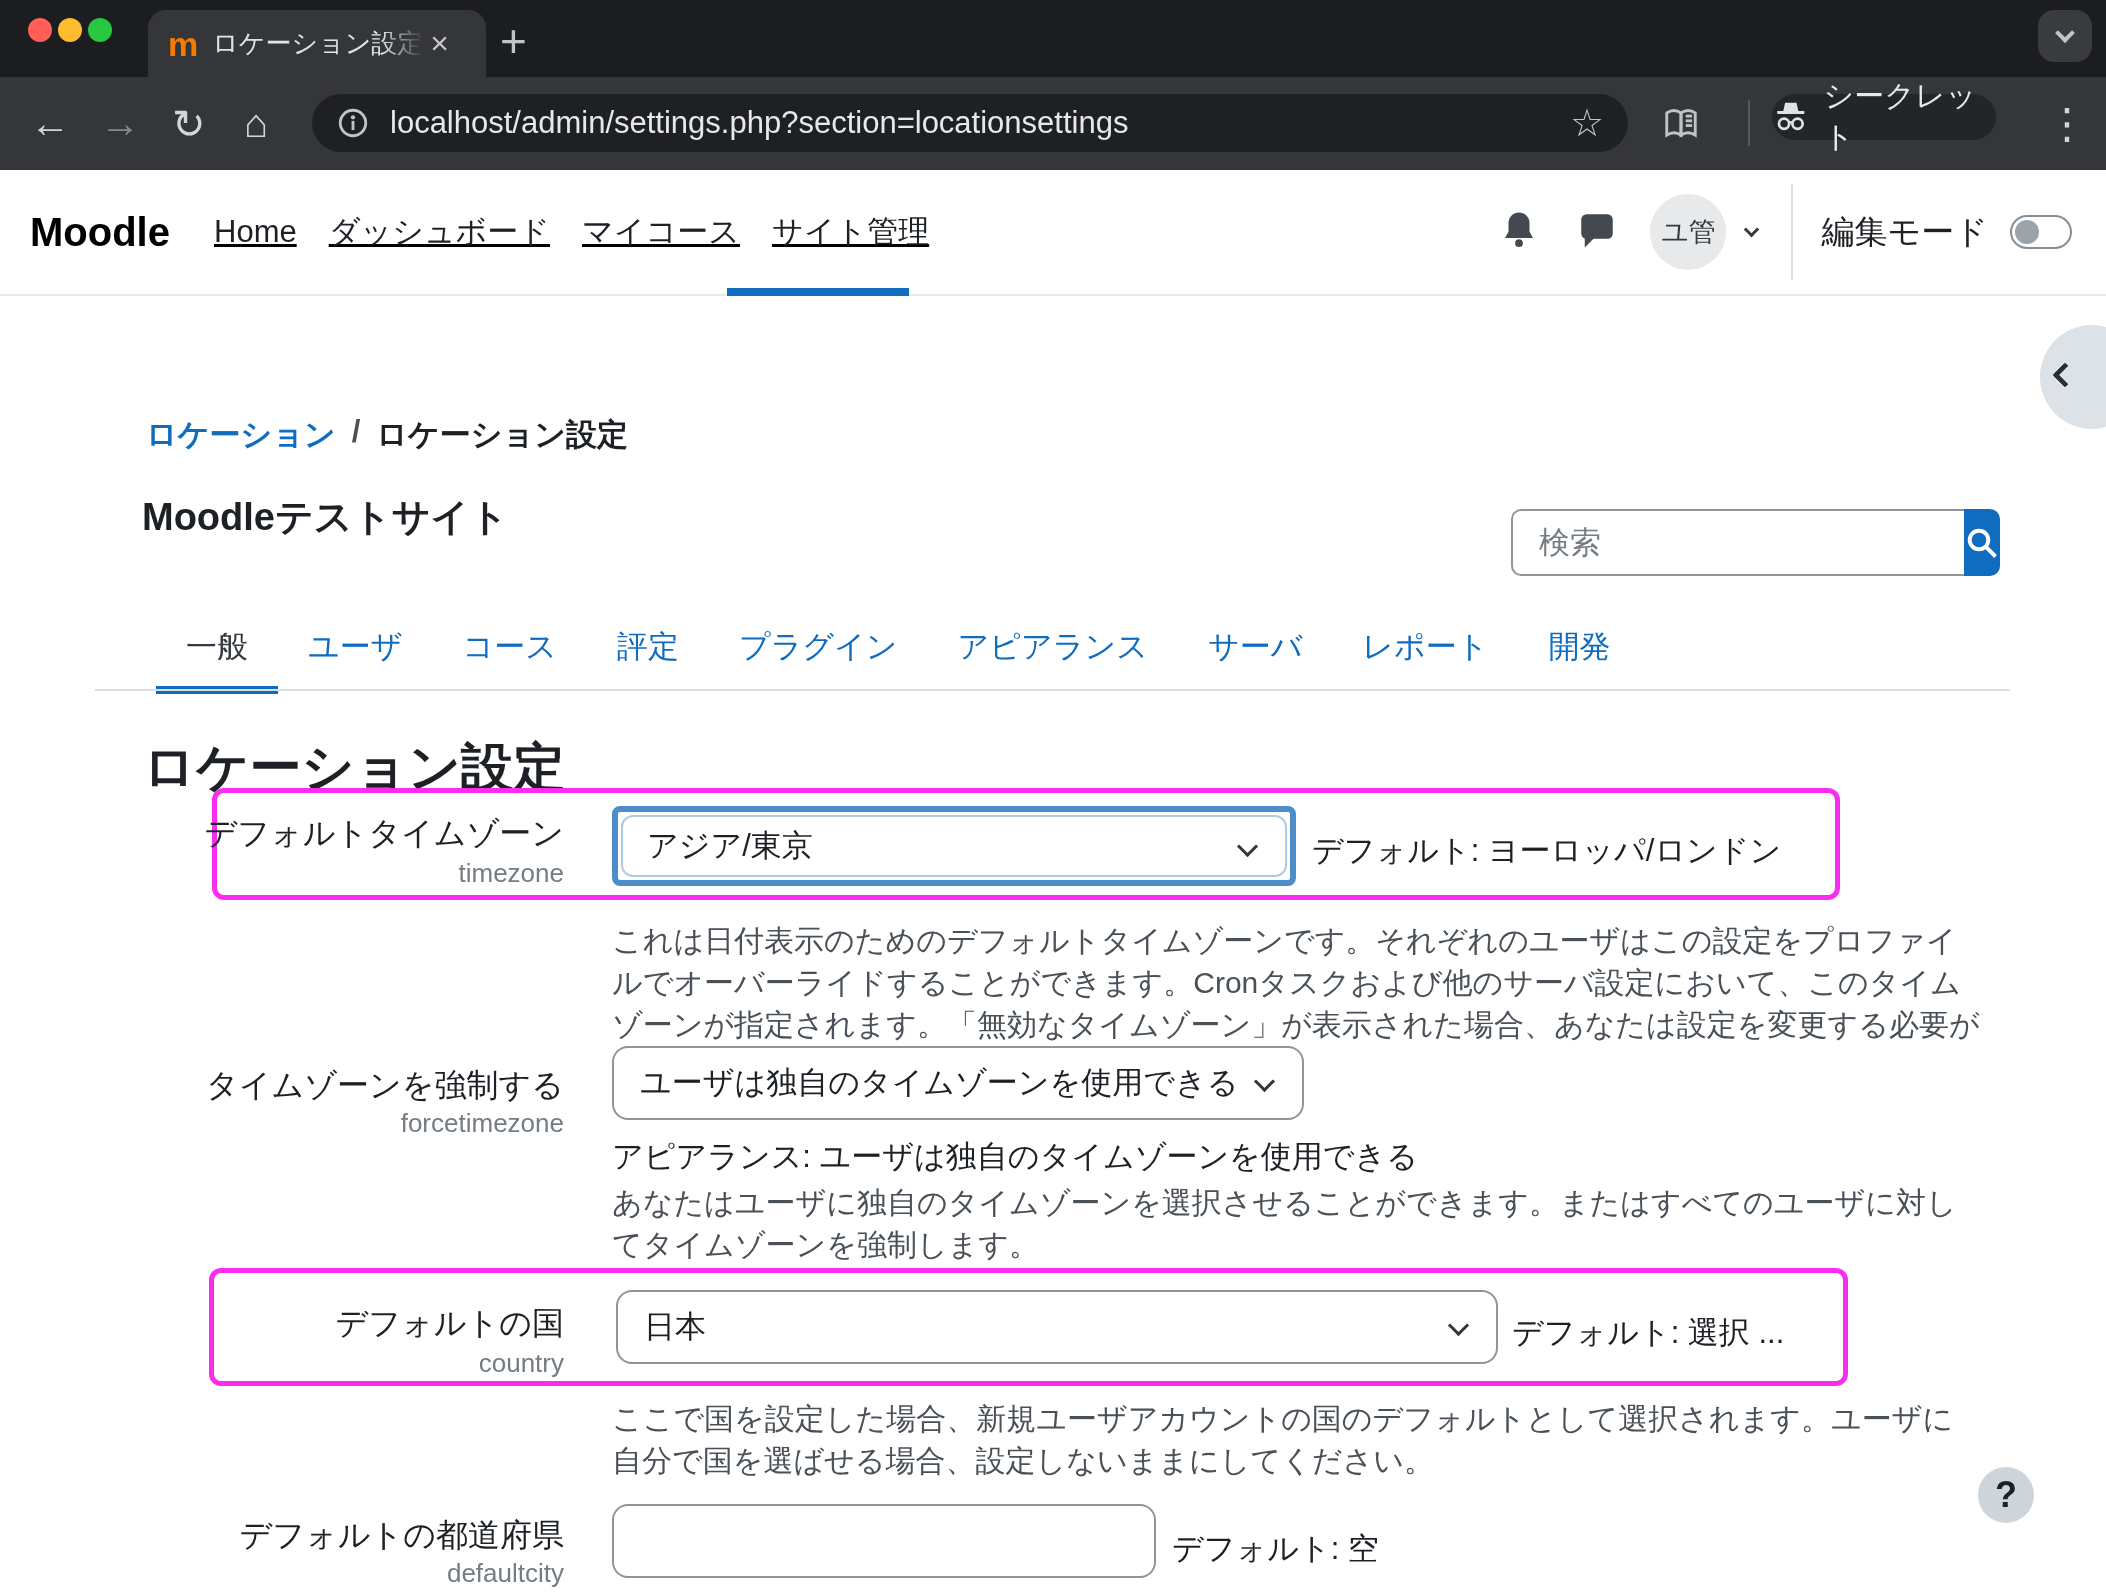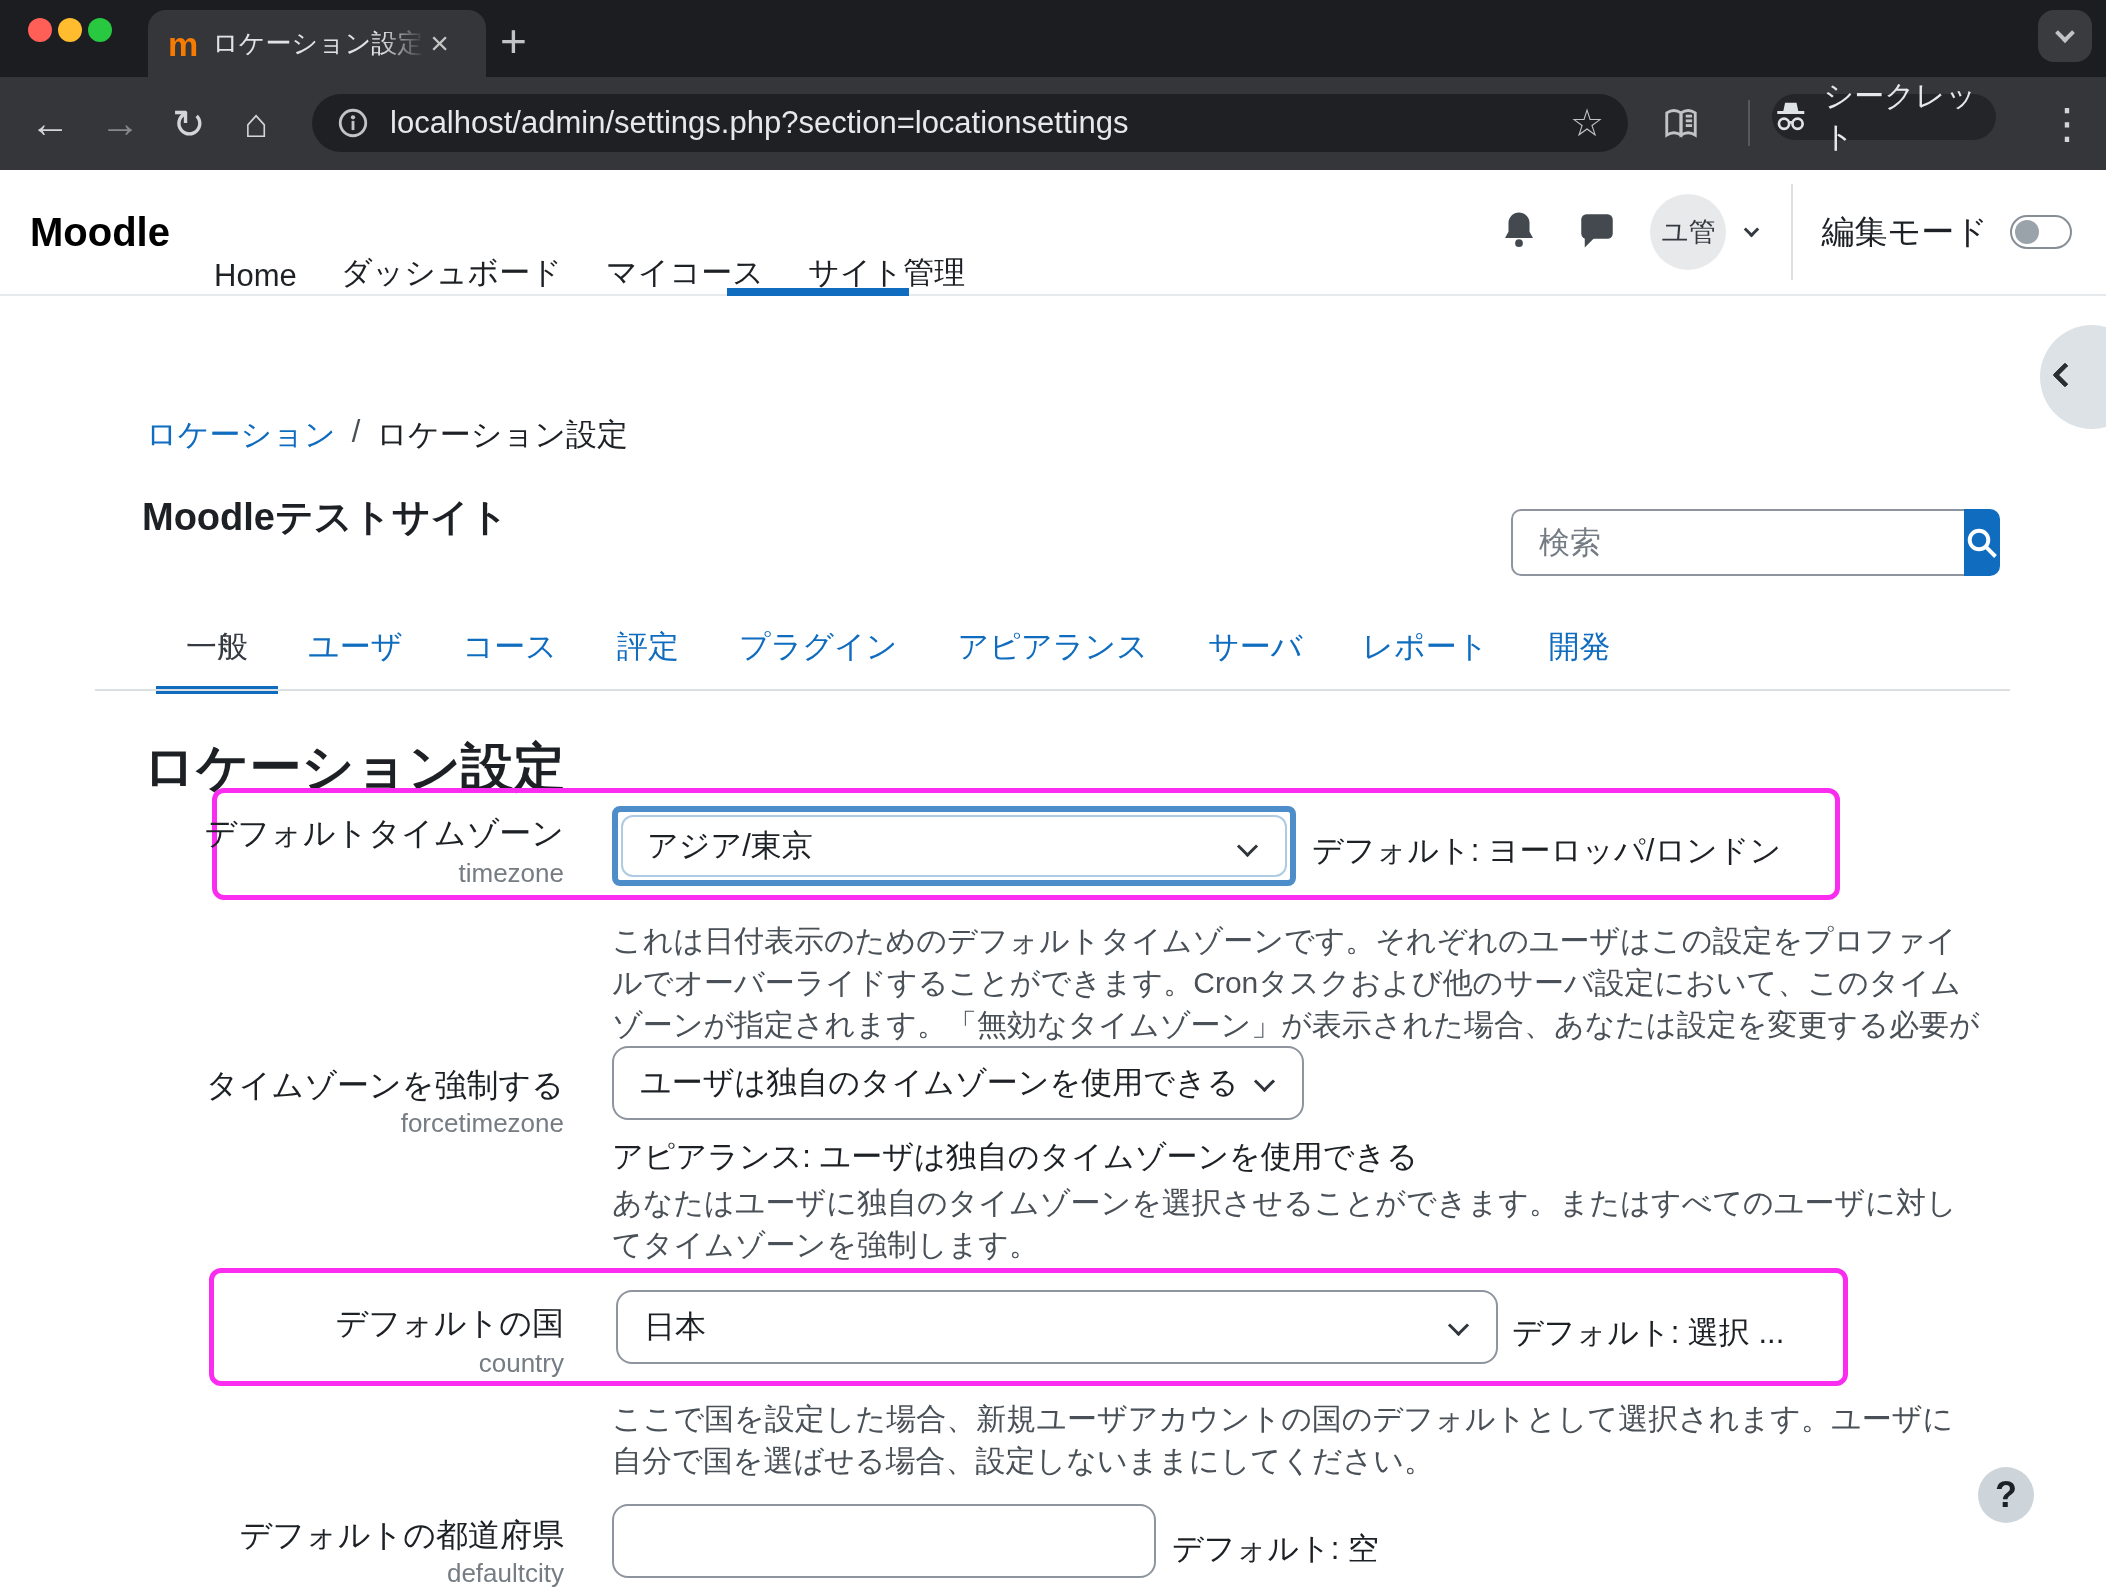--- a/index.html
+++ b/index.html
@@ -28,39 +28,39 @@
   .url { color:#e6e8eb; font-size:31px; margin-left:20px; white-space:nowrap; flex:1; }
   .incog-pill { position:absolute; left:1772px; top:17px; width:224px; height:46px; border-radius:29px;
     background:#232528; display:flex; align-items:center; justify-content:center; gap:14px; }
   .incog-label { color:#e6e8eb; font-size:30px; }
   .vsep { position:absolute; left:1748px; top:23px; width:2px; height:46px; background:#55585c; }
 
   
   .mnavbar { position:absolute; left:0; top:170px; width:2106px; height:126px; background:#fff; border-bottom:2px solid #e7eaec; }
   .brand { position:absolute; left:30px; top:0; height:124px; display:flex; align-items:center;
     font-size:40px; font-weight:700; color:#000000; }
-  .mnav-items { position:absolute; left:214px; top:0; height:124px; display:flex; align-items:flex-end; gap:44px; }
+  .mnav-items { position:absolute; left:214px; top:0; height:124px; display:flex; align-items:center; gap:32px;text-decoration:underline; }
   .mnav-item { font-size:31px; color:#1d2125; }
   .mnav-underline { position:absolute; left:727px; top:288px; width:182px; height:8px; background:#0f6cbf; }
   .navbar-right { position:absolute; right:0; top:0; height:124px; display:flex; align-items:center; }
   .avatar { width:76px; height:76px; border-radius:50%; background:#e7e9eb; display:flex; align-items:center; justify-content:center;
     font-size:27px; color:#343a40; }
   .chev-dark { display:inline-block; width:11px; height:11px; border-right:3px solid #343a40; border-bottom:3px solid #343a40; transform:rotate(45deg); margin-top:-5px; }
   .nav-divider { width:2px; height:96px; background:#dde0e3; margin:0 28px 0 34px; }
   .editmode-label { font-size:33px; color:#1d2125; margin-right:22px; }
   .toggle { width:62px; height:34px; border:2px solid #868e96; border-radius:17px; background:#fff; position:relative; margin-right:34px; }
   .toggle-knob { position:absolute; left:3px; top:3px; width:24px; height:24px; border-radius:50%; background:#9aa2aa; }
 
   
   .drawer-toggle { position:absolute; left:2040px; top:325px; width:104px; height:104px; border-radius:50%;
     background:#dde2e6; }
   .drawer-chev { position:absolute; left:2056px; top:366px; width:18px; height:18px;
     border-left:5px solid #2a2f33; border-bottom:5px solid #2a2f33; transform:rotate(45deg); border-radius:2px; }
 
-  .breadcrumb { position:absolute; left:146px; top:414px; font-size:31px; display:flex; gap:16px; }
+  .breadcrumb { position:absolute; left:146px; top:414px; font-size:31px; display:flex; gap:16px;font-weight:bold; }
   .bc-link { color:#0f6cbf; } .bc-sep { color:#495057; } .bc-cur { color:#1d2125; }
   .page-title { position:absolute; left:142px; top:492px; font-size:38px; font-weight:700; color:#1d2125; }
 
   .searchbox { position:absolute; left:1511px; top:481px; width:437px; height:67px; display:flex;margin-top:28px; }
   .search-input { flex:1; border:2px solid #8f959e; border-right:none; border-radius:10px 0 0 10px;
     font-size:31px; padding:0 26px; color:#1d2125; outline:none; font-family:inherit; }
   .search-input::placeholder { color:#757c83; }
   .search-btn { width:73px; background:#0f6cbf; border:none; border-radius:0 10px 10px 0;
     display:flex; align-items:center; justify-content:center; }
 

